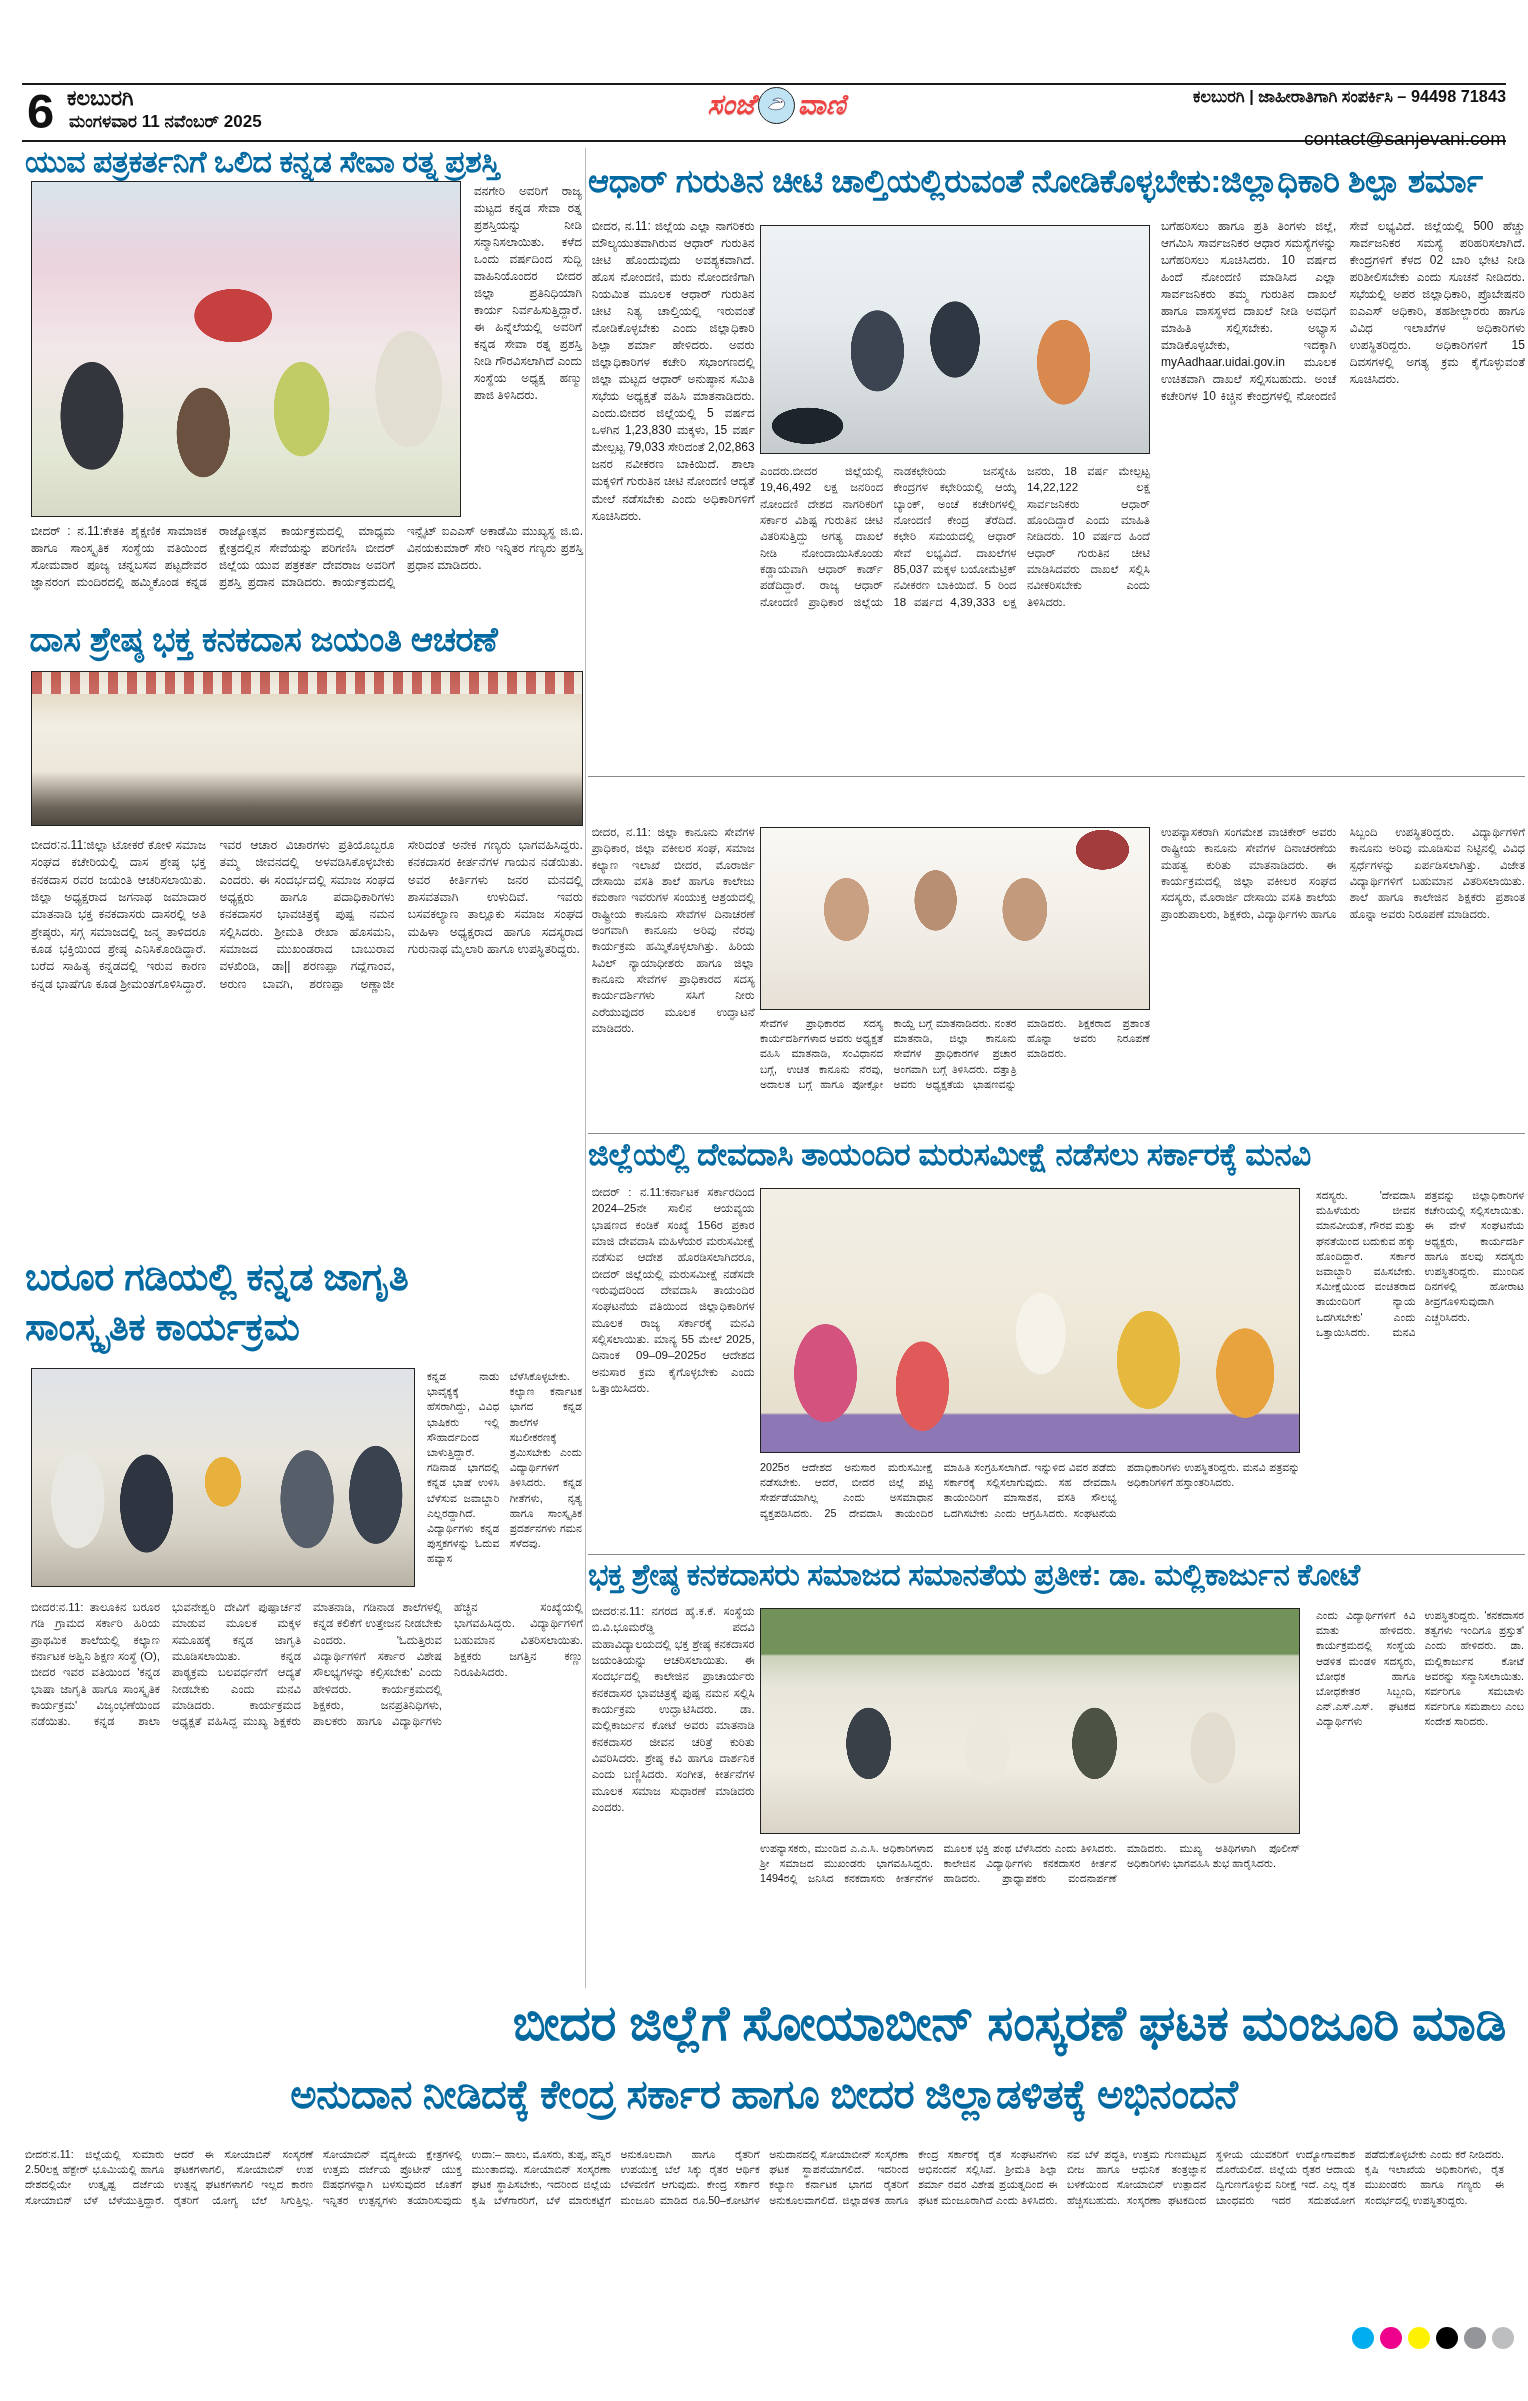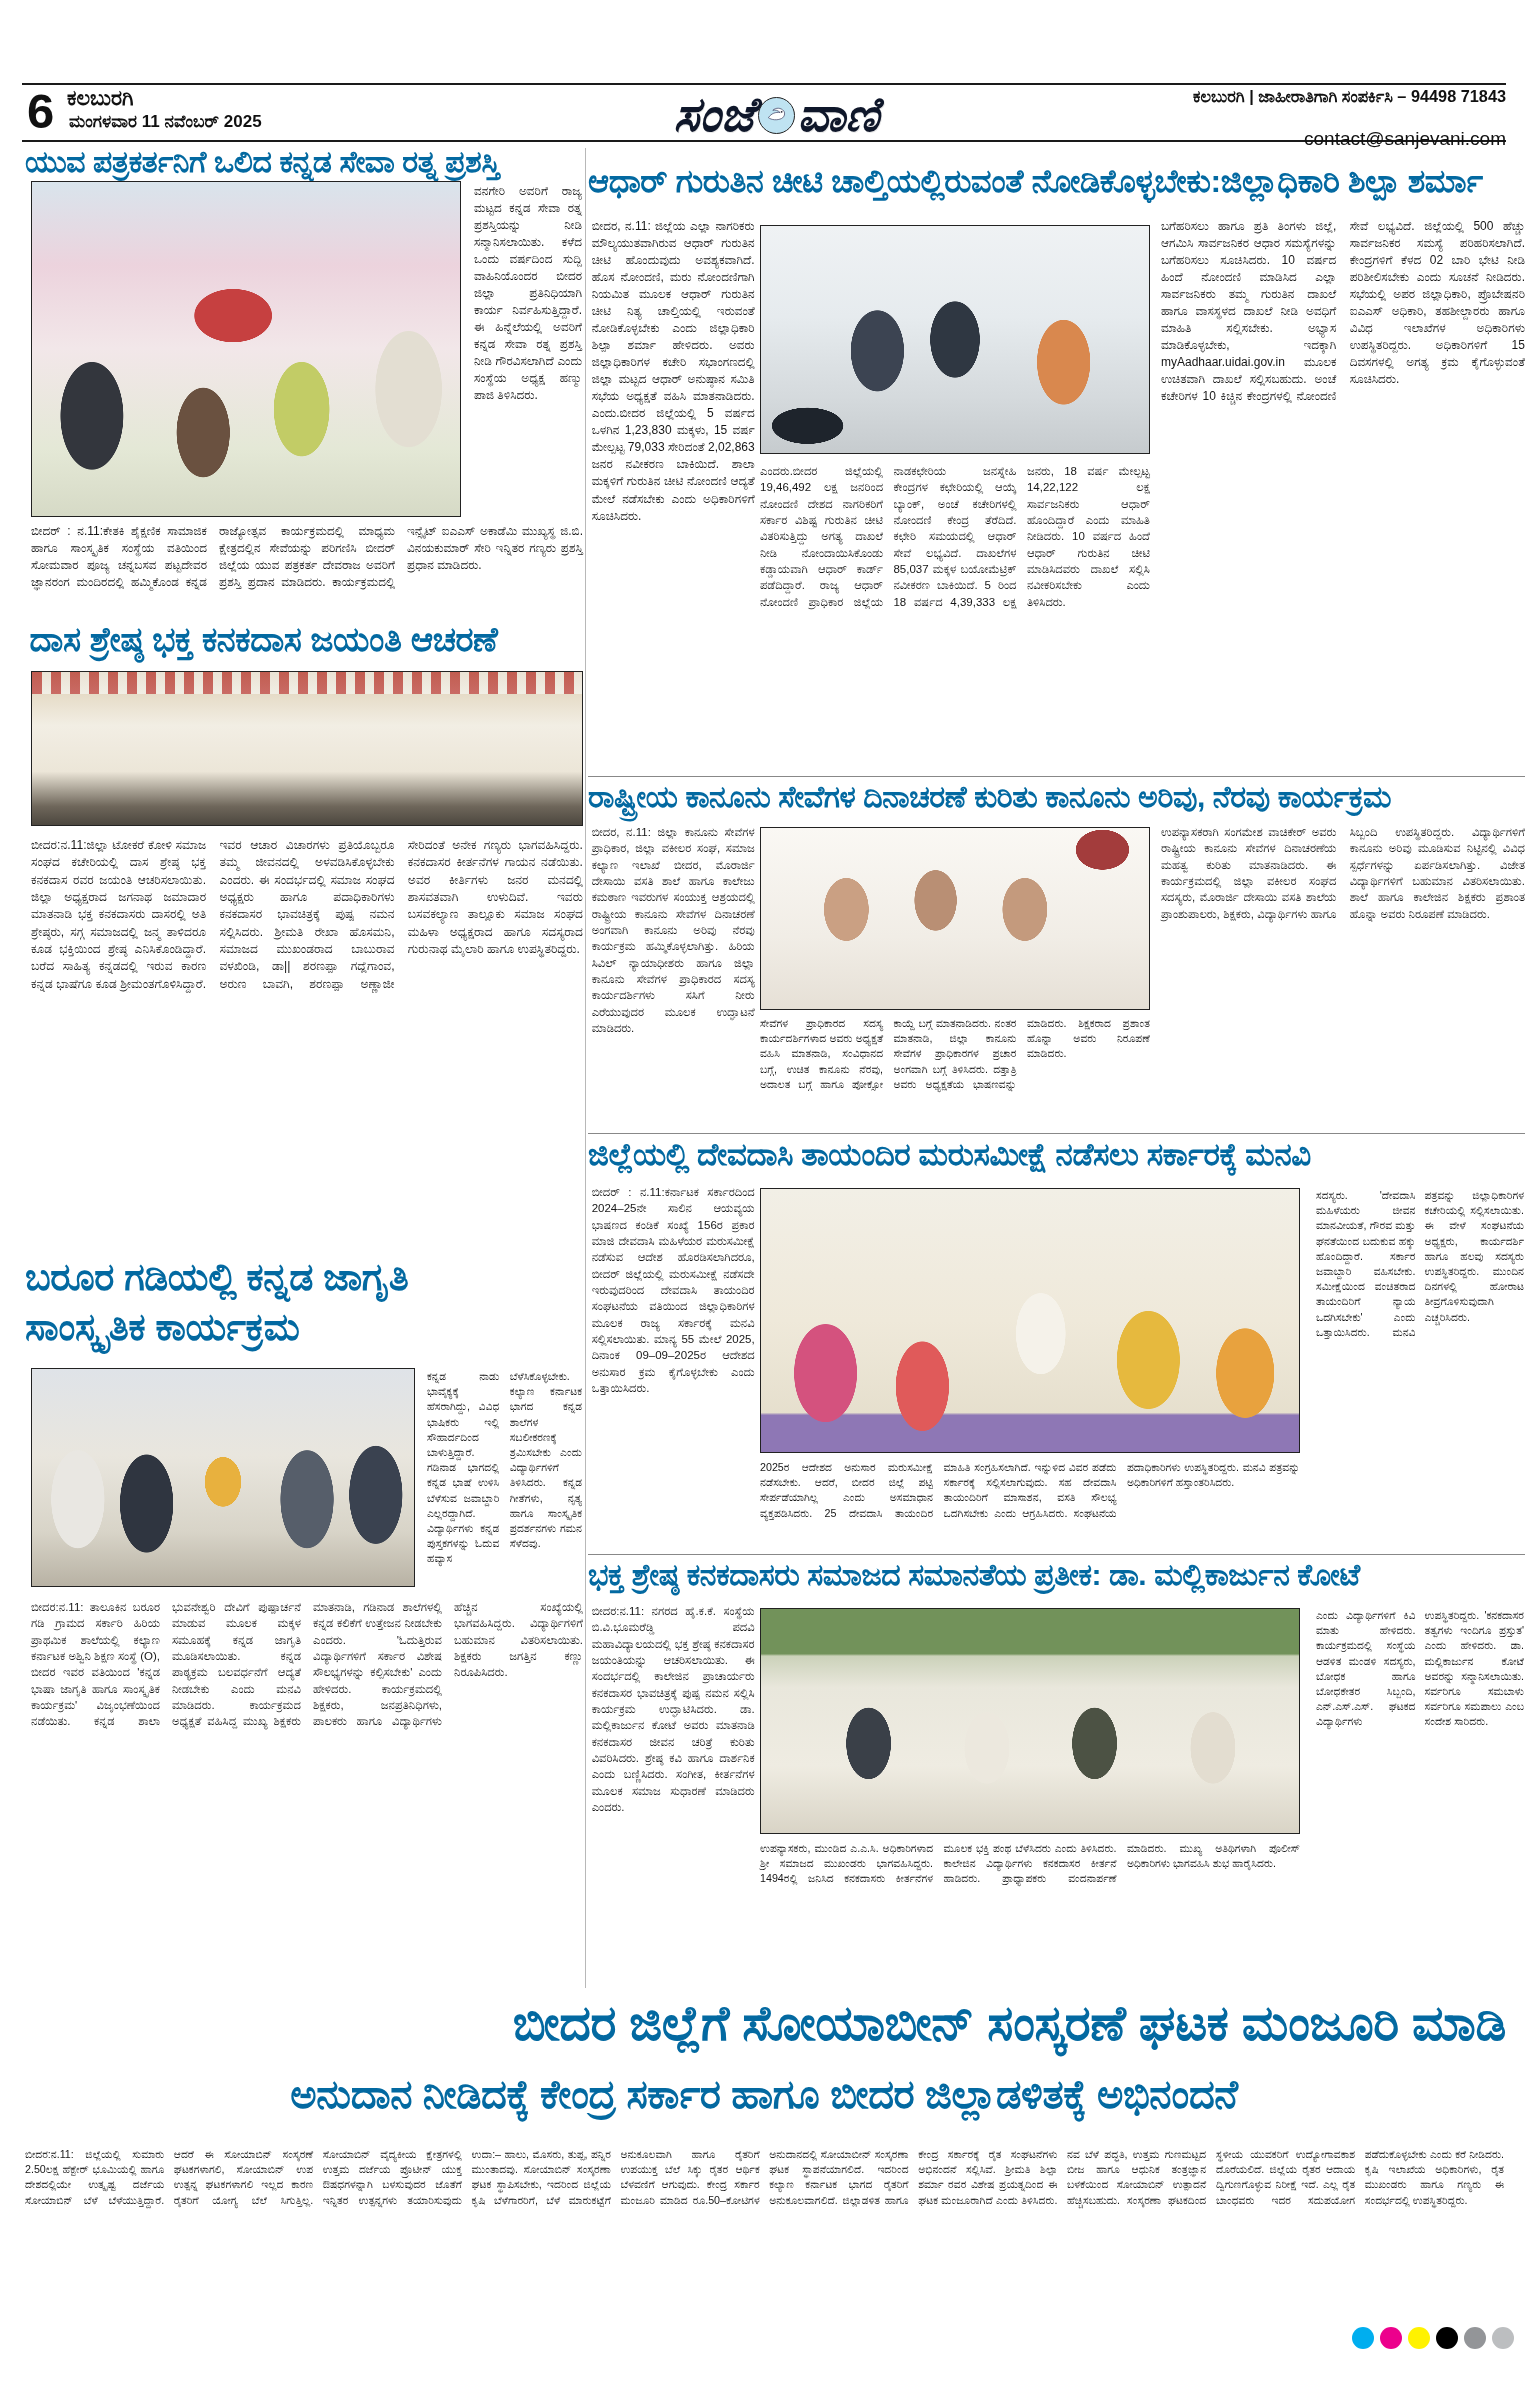--- a/index.html
+++ b/index.html
@@ -54,21 +54,21 @@
     radial-gradient(ellipse 37px 59px at 20% 60%, #3a4048 0 60%, transparent 61%),
     radial-gradient(ellipse 37px 59px at 42% 62%, #ece8de 0 60%, transparent 61%),
     radial-gradient(ellipse 37px 59px at 62% 60%, #4c5244 0 60%, transparent 61%),
     radial-gradient(ellipse 37px 59px at 84% 62%, #e3ddd0 0 60%, transparent 61%),
     linear-gradient(180deg,#9fb286 0,#e9e7dc 35%,#efece2 70%,#d9d4c6 100%);}
   
   .mh-num{position:absolute;left:27px;top:87px;font-size:49px;font-weight:700;line-height:1;}
   .mh-city{position:absolute;left:67px;top:86px;font-size:21px;font-weight:800;}
   .mh-date{position:absolute;left:69px;top:112px;font-size:17px;font-weight:700;}
   .logo{position:absolute;left:651px;top:87px;width:251px;display:flex;align-items:center;justify-content:center;gap:3px;}
-  .logo-word{font-size:48px;font-weight:900;font-style:italic;color:#0f172a;text-shadow:0.7px 0.7px 0 #e8e8e8;}
+  .logo-word{font-size:28px;font-weight:900;font-style:italic;color:#ef4444;text-shadow:0.7px 0.7px 0 #e8e8e8;}
   .logo-circle{width:35px;height:35px;border-radius:50%;background:#bfe3f2;border:1.5px solid #222;display:flex;align-items:center;justify-content:center;flex:0 0 auto;}
   .mh-right{position:absolute;right:22px;top:87px;text-align:right;}
   .mh-contact{font-size:16.3px;font-weight:700;}
   .mh-email{font-size:19px;font-weight:500;margin-top:22px;}
   .dots{position:absolute;left:1352px;top:2327px;display:flex;gap:6px;}
   .dot{width:22px;height:22px;border-radius:50%;}
 </style>
 </head>
 <body>
 
@@ -124,21 +124,20 @@
 
 <div class="art" style="left:588px;top:160px;width:940px;height:627px;">
   <div class="hl" style="position:absolute;left:0;top:4.4px;width:940px;font-size:32px;">ಆಧಾರ್ ಗುರುತಿನ ಚೀಟಿ ಚಾಲ್ತಿಯಲ್ಲಿರುವಂತೆ ನೋಡಿಕೊಳ್ಳಬೇಕು:ಜಿಲ್ಲಾಧಿಕಾರಿ ಶಿಲ್ಪಾ ಶರ್ಮಾ</div>
   <div class="body-txt" style="position:absolute;left:3.7px;top:58px;width:163px;height:562px;font-size:12px;">ಬೀದರ, ನ.11: ಜಿಲ್ಲೆಯ ಎಲ್ಲಾ ನಾಗರಿಕರು ಮೌಲ್ಯಯುತವಾಗಿರುವ ಆಧಾರ್ ಗುರುತಿನ ಚೀಟಿ ಹೊಂದುವುದು ಅವಶ್ಯಕವಾಗಿದೆ. ಹೊಸ ನೋಂದಣಿ, ಮರು ನೋಂದಣಿಗಾಗಿ ನಿಯಮಿತ ಮೂಲಕ ಆಧಾರ್ ಗುರುತಿನ ಚೀಟಿ ನಿತ್ಯ ಚಾಲ್ತಿಯಲ್ಲಿ ಇರುವಂತೆ ನೋಡಿಕೊಳ್ಳಬೇಕು ಎಂದು ಜಿಲ್ಲಾಧಿಕಾರಿ ಶಿಲ್ಪಾ ಶರ್ಮಾ ಹೇಳಿದರು. ಅವರು ಜಿಲ್ಲಾಧಿಕಾರಿಗಳ ಕಚೇರಿ ಸಭಾಂಗಣದಲ್ಲಿ ಜಿಲ್ಲಾ ಮಟ್ಟದ ಆಧಾರ್ ಅನುಷ್ಠಾನ ಸಮಿತಿ ಸಭೆಯ ಅಧ್ಯಕ್ಷತೆ ವಹಿಸಿ ಮಾತನಾಡಿದರು. ಎಂದು.ಬೀದರ ಜಿಲ್ಲೆಯಲ್ಲಿ 5 ವರ್ಷದ ಒಳಗಿನ 1,23,830 ಮಕ್ಕಳು, 15 ವರ್ಷ ಮೇಲ್ಪಟ್ಟ 79,033 ಸೇರಿದಂತೆ 2,02,863 ಜನರ ನವೀಕರಣ ಬಾಕಿಯಿದೆ. ಶಾಲಾ ಮಕ್ಕಳಿಗೆ ಗುರುತಿನ ಚೀಟಿ ನೋಂದಣಿ ಆದ್ಯತೆ ಮೇಲೆ ನಡೆಸಬೇಕು ಎಂದು ಅಧಿಕಾರಿಗಳಿಗೆ ಸೂಚಿಸಿದರು.</div>
   <div class="ph ph-aadhaar" style="left:172px;top:65px;width:390px;height:229px;"></div>
   <div class="body-txt cols" style="position:absolute;left:172px;top:303px;width:390px;height:318px;column-count:3;column-gap:10.4px;font-size:11.5px;">ಎಂದರು.ಬೀದರ ಜಿಲ್ಲೆಯಲ್ಲಿ 19,46,492 ಲಕ್ಷ ಜನರಿಂದ ನೋಂದಣಿ ದೇಶದ ನಾಗರಿಕರಿಗೆ ಸರ್ಕಾರ ವಿಶಿಷ್ಟ ಗುರುತಿನ ಚೀಟಿ ವಿತರಿಸುತ್ತಿದ್ದು ಅಗತ್ಯ ದಾಖಲೆ ನೀಡಿ ನೋಂದಾಯಿಸಿಕೊಂಡು ಕಡ್ಡಾಯವಾಗಿ ಆಧಾರ್ ಕಾರ್ಡ್ ಪಡೆದಿದ್ದಾರೆ. ರಾಜ್ಯ ಆಧಾರ್ ನೋಂದಣಿ ಪ್ರಾಧಿಕಾರ ಜಿಲ್ಲೆಯ ನಾಡಕಛೇರಿಯ ಜನಸ್ನೇಹಿ ಕೇಂದ್ರಗಳ ಕಛೇರಿಯಲ್ಲಿ ಆಯ್ಕೆ ಬ್ಯಾಂಕ್, ಅಂಚೆ ಕಚೇರಿಗಳಲ್ಲಿ ನೋಂದಣಿ ಕೇಂದ್ರ ತೆರೆದಿದೆ. ಕಛೇರಿ ಸಮಯದಲ್ಲಿ ಆಧಾರ್ ಸೇವೆ ಲಭ್ಯವಿದೆ. ದಾಖಲೆಗಳ 85,037 ಮಕ್ಕಳ ಬಯೋಮೆಟ್ರಿಕ್ ನವೀಕರಣ ಬಾಕಿಯಿದೆ. 5 ರಿಂದ 18 ವರ್ಷದ 4,39,333 ಲಕ್ಷ ಜನರು, 18 ವರ್ಷ ಮೇಲ್ಪಟ್ಟ 14,22,122 ಲಕ್ಷ ಸಾರ್ವಜನಿಕರು ಆಧಾರ್ ಹೊಂದಿದ್ದಾರೆ ಎಂದು ಮಾಹಿತಿ ನೀಡಿದರು. 10 ವರ್ಷದ ಹಿಂದೆ ಆಧಾರ್ ಗುರುತಿನ ಚೀಟಿ ಮಾಡಿಸಿದವರು ದಾಖಲೆ ಸಲ್ಲಿಸಿ ನವೀಕರಿಸಬೇಕು ಎಂದು ತಿಳಿಸಿದರು.</div>
   <div class="body-txt cols" style="position:absolute;left:573px;top:58px;width:364px;height:563px;column-count:2;column-gap:13.3px;font-size:12px;">ಬಗೆಹರಿಸಲು ಹಾಗೂ ಪ್ರತಿ ತಿಂಗಳು ಜಿಲ್ಲೆ, ಆಗಮಿಸಿ ಸಾರ್ವಜನಿಕರ ಆಧಾರ ಸಮಸ್ಯೆಗಳನ್ನು ಬಗೆಹರಿಸಲು ಸೂಚಿಸಿದರು. 10 ವರ್ಷದ ಹಿಂದೆ ನೋಂದಣಿ ಮಾಡಿಸಿದ ಎಲ್ಲಾ ಸಾರ್ವಜನಿಕರು ತಮ್ಮ ಗುರುತಿನ ದಾಖಲೆ ಹಾಗೂ ವಾಸಸ್ಥಳದ ದಾಖಲೆ ನೀಡಿ ಅವಧಿಗೆ ಮಾಹಿತಿ ಸಲ್ಲಿಸಬೇಕು. ಅಭ್ಯಾಸ ಮಾಡಿಕೊಳ್ಳಬೇಕು, ಇದಕ್ಕಾಗಿ myAadhaar.uidai.gov.in ಮೂಲಕ ಉಚಿತವಾಗಿ ದಾಖಲೆ ಸಲ್ಲಿಸಬಹುದು. ಅಂಚೆ ಕಚೇರಿಗಳ 10 ಕಿಚ್ಚಿನ ಕೇಂದ್ರಗಳಲ್ಲಿ ನೋಂದಣಿ ಸೇವೆ ಲಭ್ಯವಿದೆ. ಜಿಲ್ಲೆಯಲ್ಲಿ 500 ಹೆಚ್ಚು ಸಾರ್ವಜನಿಕರ ಸಮಸ್ಯೆ ಪರಿಹರಿಸಲಾಗಿದೆ. ಕೇಂದ್ರಗಳಿಗೆ ಕೆಳದ 02 ಬಾರಿ ಭೇಟಿ ನೀಡಿ ಪರಿಶೀಲಿಸಬೇಕು ಎಂದು ಸೂಚನೆ ನೀಡಿದರು. ಸಭೆಯಲ್ಲಿ ಅಪರ ಜಿಲ್ಲಾಧಿಕಾರಿ, ಪ್ರೊಬೇಷನರಿ ಐಎಎಸ್ ಅಧಿಕಾರಿ, ತಹಶೀಲ್ದಾರರು ಹಾಗೂ ವಿವಿಧ ಇಲಾಖೆಗಳ ಅಧಿಕಾರಿಗಳು ಉಪಸ್ಥಿತರಿದ್ದರು. ಅಧಿಕಾರಿಗಳಿಗೆ 15 ದಿವಸಗಳಲ್ಲಿ ಅಗತ್ಯ ಕ್ರಮ ಕೈಗೊಳ್ಳುವಂತೆ ಸೂಚಿಸಿದರು.</div>
 </div>
 
 <div class="art" style="left:588px;top:778px;width:940px;height:353px;">
-  <div class="hl" style="position:absolute;left:0;top:3px;width:940px;font-size:30px;">ರಾಷ್ಟ್ರೀಯ ಕಾನೂನು ಸೇವೆಗಳ ದಿನಾಚರಣೆ ಕುರಿತು ಕಾನೂನು ಅರಿವು, ನೆರವು ಕಾರ್ಯಕ್ರಮ</div>
   <div class="body-txt" style="position:absolute;left:3.7px;top:46px;width:163px;height:302px;font-size:11.5px;">ಬೀದರ, ನ.11: ಜಿಲ್ಲಾ ಕಾನೂನು ಸೇವೆಗಳ ಪ್ರಾಧಿಕಾರ, ಜಿಲ್ಲಾ ವಕೀಲರ ಸಂಘ, ಸಮಾಜ ಕಲ್ಯಾಣ ಇಲಾಖೆ ಬೀದರ, ಮೊರಾರ್ಜಿ ದೇಸಾಯಿ ವಸತಿ ಶಾಲೆ ಹಾಗೂ ಕಾಲೇಜು ಕಮಠಾಣ ಇವರುಗಳ ಸಂಯುಕ್ತ ಆಶ್ರಯದಲ್ಲಿ ರಾಷ್ಟ್ರೀಯ ಕಾನೂನು ಸೇವೆಗಳ ದಿನಾಚರಣೆ ಅಂಗವಾಗಿ ಕಾನೂನು ಅರಿವು ನೆರವು ಕಾರ್ಯಕ್ರಮ ಹಮ್ಮಿಕೊಳ್ಳಲಾಗಿತ್ತು. ಹಿರಿಯ ಸಿವಿಲ್ ನ್ಯಾಯಾಧೀಶರು ಹಾಗೂ ಜಿಲ್ಲಾ ಕಾನೂನು ಸೇವೆಗಳ ಪ್ರಾಧಿಕಾರದ ಸದಸ್ಯ ಕಾರ್ಯದರ್ಶಿಗಳು ಸಸಿಗೆ ನೀರು ಎರೆಯುವುದರ ಮೂಲಕ ಉದ್ಘಾಟನೆ ಮಾಡಿದರು.</div>
   <div class="ph ph-law" style="left:172px;top:49px;width:390px;height:183px;"></div>
   <div class="body-txt cols" style="position:absolute;left:172px;top:238px;width:390px;height:111px;column-count:3;column-gap:10.4px;font-size:10.7px;">ಸೇವೆಗಳ ಪ್ರಾಧಿಕಾರದ ಸದಸ್ಯ ಕಾರ್ಯದರ್ಶಿಗಳಾದ ಅವರು ಅಧ್ಯಕ್ಷತೆ ವಹಿಸಿ ಮಾತನಾಡಿ, ಸಂವಿಧಾನದ ಬಗ್ಗೆ, ಉಚಿತ ಕಾನೂನು ನೆರವು, ಅದಾಲತ ಬಗ್ಗೆ ಹಾಗೂ ಪೋಕ್ಸೋ ಕಾಯ್ದೆ ಬಗ್ಗೆ ಮಾತನಾಡಿದರು. ನಂತರ ಮಾತನಾಡಿ, ಜಿಲ್ಲಾ ಕಾನೂನು ಸೇವೆಗಳ ಪ್ರಾಧಿಕಾರಗಳ ಪ್ರಚಾರ ಅಂಗವಾಗಿ ಬಗ್ಗೆ ತಿಳಿಸಿದರು. ದತ್ತಾತ್ರಿ ಅವರು ಅಧ್ಯಕ್ಷತೆಯ ಭಾಷಣವನ್ನು ಮಾಡಿದರು. ಶಿಕ್ಷಕರಾದ ಪ್ರಶಾಂತ ಹೊನ್ನಾ ಅವರು ನಿರೂಪಣೆ ಮಾಡಿದರು.</div>
   <div class="body-txt cols" style="position:absolute;left:573px;top:46px;width:364px;height:303px;column-count:2;column-gap:13.3px;font-size:11.5px;">ಉಪನ್ಯಾಸಕರಾಗಿ ಸಂಗಮೇಶ ವಾಚಿಕೇರ್ ಅವರು ರಾಷ್ಟ್ರೀಯ ಕಾನೂನು ಸೇವೆಗಳ ದಿನಾಚರಣೆಯ ಮಹತ್ವ ಕುರಿತು ಮಾತನಾಡಿದರು. ಈ ಕಾರ್ಯಕ್ರಮದಲ್ಲಿ ಜಿಲ್ಲಾ ವಕೀಲರ ಸಂಘದ ಸದಸ್ಯರು, ಮೊರಾರ್ಜಿ ದೇಸಾಯಿ ವಸತಿ ಶಾಲೆಯ ಪ್ರಾಂಶುಪಾಲರು, ಶಿಕ್ಷಕರು, ವಿದ್ಯಾರ್ಥಿಗಳು ಹಾಗೂ ಸಿಬ್ಬಂದಿ ಉಪಸ್ಥಿತರಿದ್ದರು. ವಿದ್ಯಾರ್ಥಿಗಳಿಗೆ ಕಾನೂನು ಅರಿವು ಮೂಡಿಸುವ ನಿಟ್ಟಿನಲ್ಲಿ ವಿವಿಧ ಸ್ಪರ್ಧೆಗಳನ್ನು ಏರ್ಪಡಿಸಲಾಗಿತ್ತು. ವಿಜೇತ ವಿದ್ಯಾರ್ಥಿಗಳಿಗೆ ಬಹುಮಾನ ವಿತರಿಸಲಾಯಿತು. ಶಾಲೆ ಹಾಗೂ ಕಾಲೇಜಿನ ಶಿಕ್ಷಕರು ಪ್ರಶಾಂತ ಹೊನ್ನಾ ಅವರು ನಿರೂಪಣೆ ಮಾಡಿದರು.</div>
 </div>
 
 <div class="art" style="left:588px;top:1135px;width:940px;height:314px;">
   <div class="hl" style="position:absolute;left:0;top:3px;width:940px;font-size:31px;">ಜಿಲ್ಲೆಯಲ್ಲಿ ದೇವದಾಸಿ ತಾಯಂದಿರ ಮರುಸಮೀಕ್ಷೆ ನಡೆಸಲು ಸರ್ಕಾರಕ್ಕೆ ಮನವಿ</div>
   <div class="body-txt" style="position:absolute;left:3.7px;top:49px;width:163px;height:365px;font-size:11.5px;">ಬೀದರ್ : ನ.11:ಕರ್ನಾಟಕ ಸರ್ಕಾರದಿಂದ 2024–25ನೇ ಸಾಲಿನ ಆಯವ್ಯಯ ಭಾಷಣದ ಕಂಡಿಕೆ ಸಂಖ್ಯೆ 156ರ ಪ್ರಕಾರ ಮಾಜಿ ದೇವದಾಸಿ ಮಹಿಳೆಯರ ಮರುಸಮೀಕ್ಷೆ ನಡೆಸುವ ಆದೇಶ ಹೊರಡಿಸಲಾಗಿದರೂ, ಬೀದರ್ ಜಿಲ್ಲೆಯಲ್ಲಿ ಮರುಸಮೀಕ್ಷೆ ನಡೆಸದೇ ಇರುವುದರಿಂದ ದೇವದಾಸಿ ತಾಯಂದಿರ ಸಂಘಟನೆಯ ವತಿಯಿಂದ ಜಿಲ್ಲಾಧಿಕಾರಿಗಳ ಮೂಲಕ ರಾಜ್ಯ ಸರ್ಕಾರಕ್ಕೆ ಮನವಿ ಸಲ್ಲಿಸಲಾಯಿತು. ಮಾನ್ಯ 55 ಮೇಲೆ 2025, ದಿನಾಂಕ 09–09–2025ರ ಆದೇಶದ ಅನುಸಾರ ಕ್ರಮ ಕೈಗೊಳ್ಳಬೇಕು ಎಂದು ಒತ್ತಾಯಿಸಿದರು.</div>
   <div class="ph ph-deva" style="left:172px;top:53px;width:540px;height:265px;"></div>

